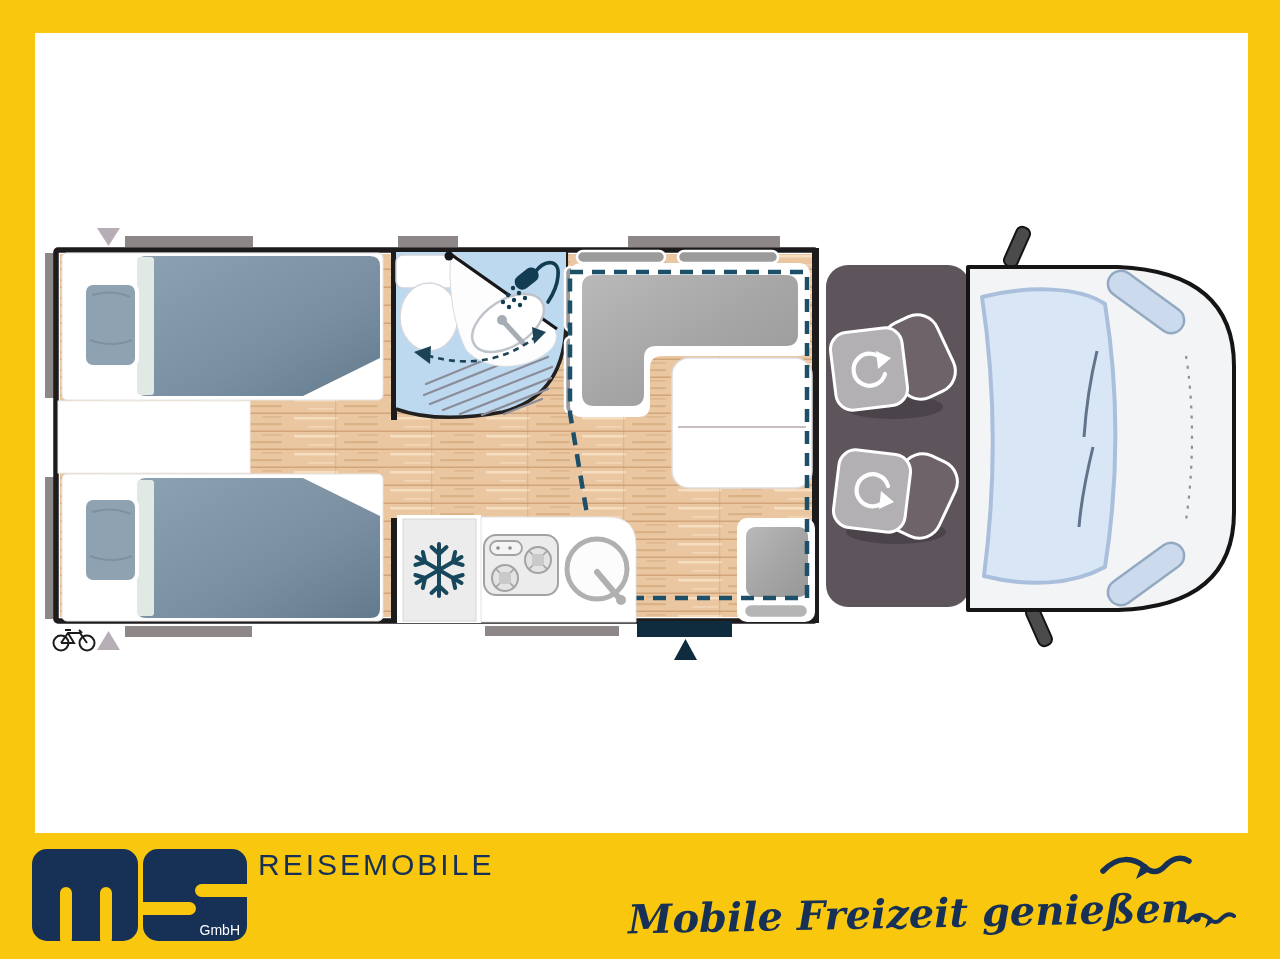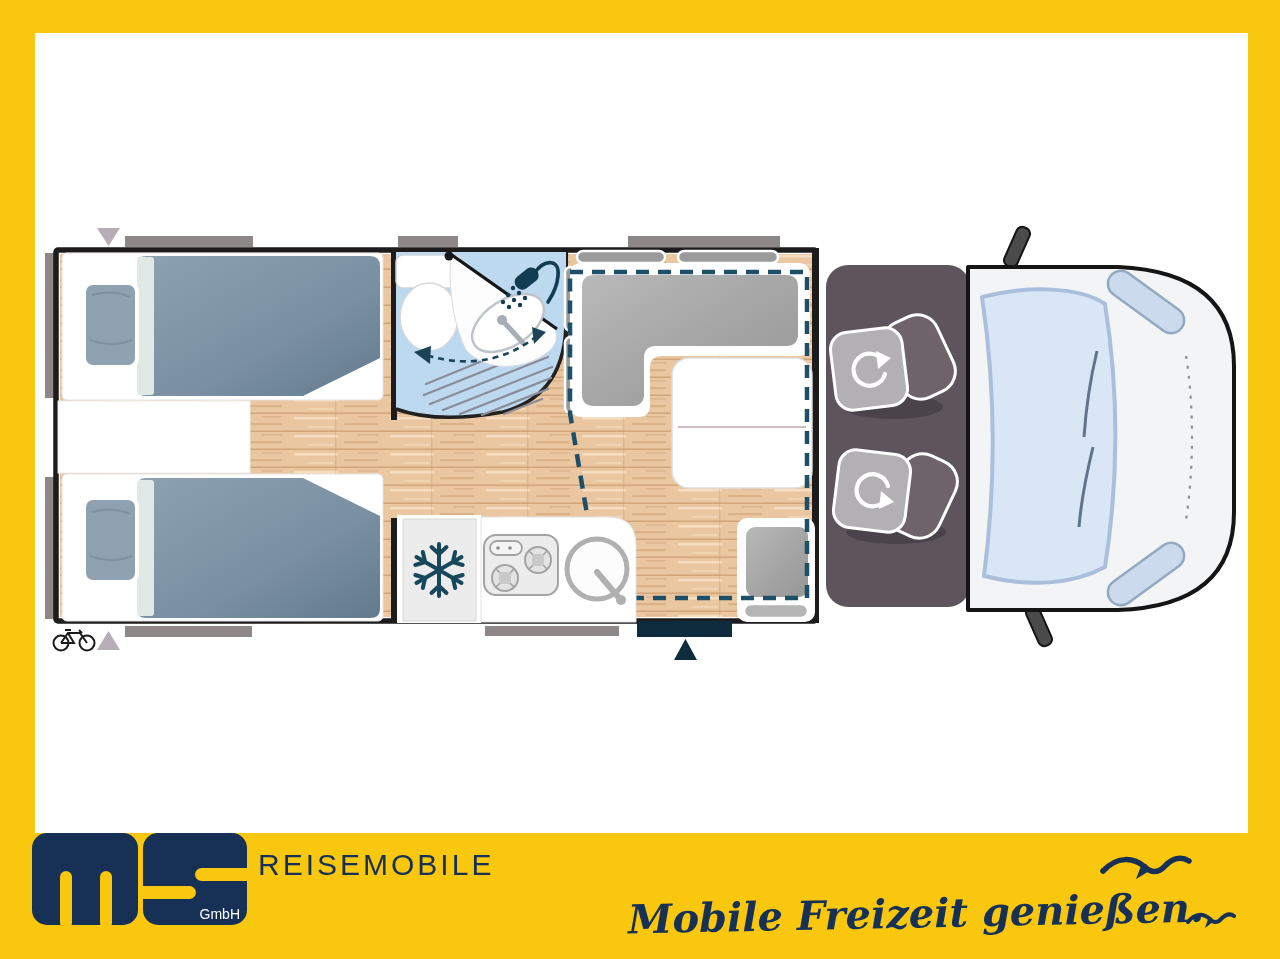--- a/index.html
+++ b/index.html
@@ -15,21 +15,21 @@
   }
   .content-white{
     position:absolute;left:35px;top:33px;width:1213px;height:800px;
     background:#ffffff;
   }
   #plan{position:absolute;left:0;top:0;}
   .brand-band{
     position:absolute;left:0;top:833px;width:1280px;height:126px;
     background:var(--frame-yellow);
   }
-  .logo-wrap{position:absolute;left:32px;top:0;width:215px;height:94px;}
+  .logo-wrap{position:absolute;left:32px;top:16px;width:215px;height:94px;}
   .wordmark{
     position:absolute;left:258px;top:15px;
     color:var(--brand-navy);
     font-size:30px;font-weight:normal;letter-spacing:3px;
     font-family:"Liberation Sans", sans-serif;
   }
   .tagline{
     position:absolute;left:628px;top:57px;width:530px;
     color:var(--brand-navy);
     font-family:"DejaVu Serif", serif;

